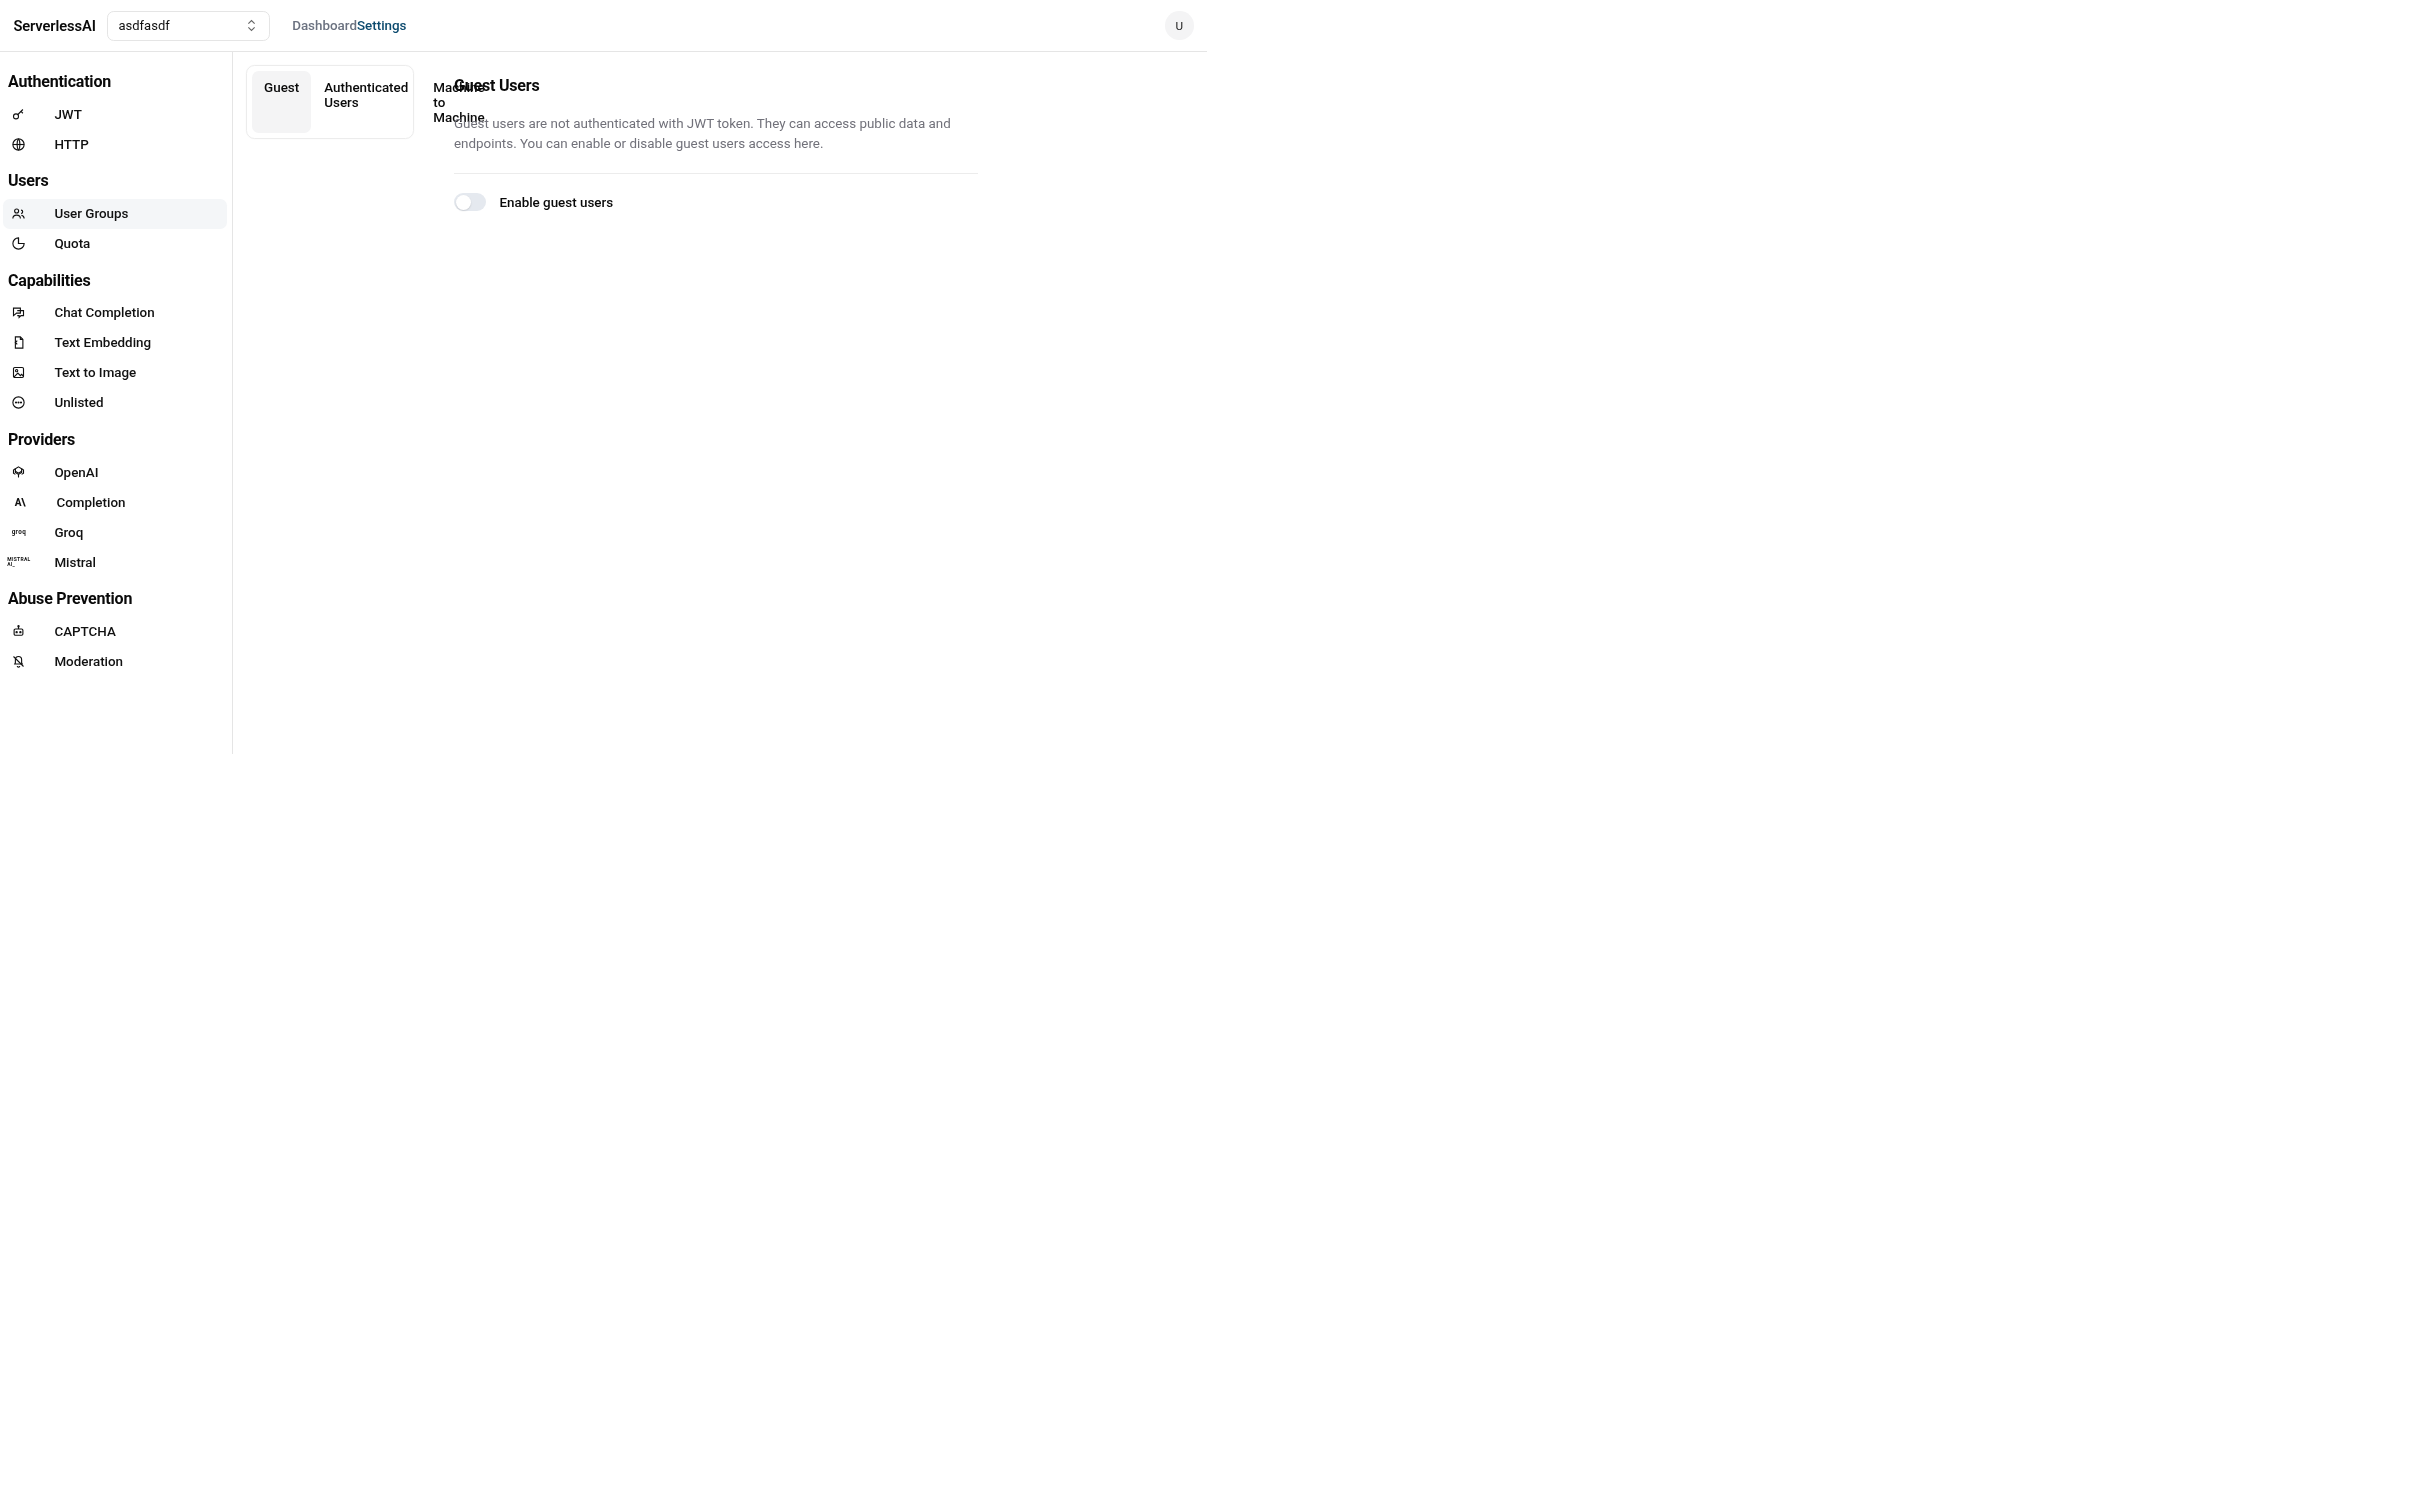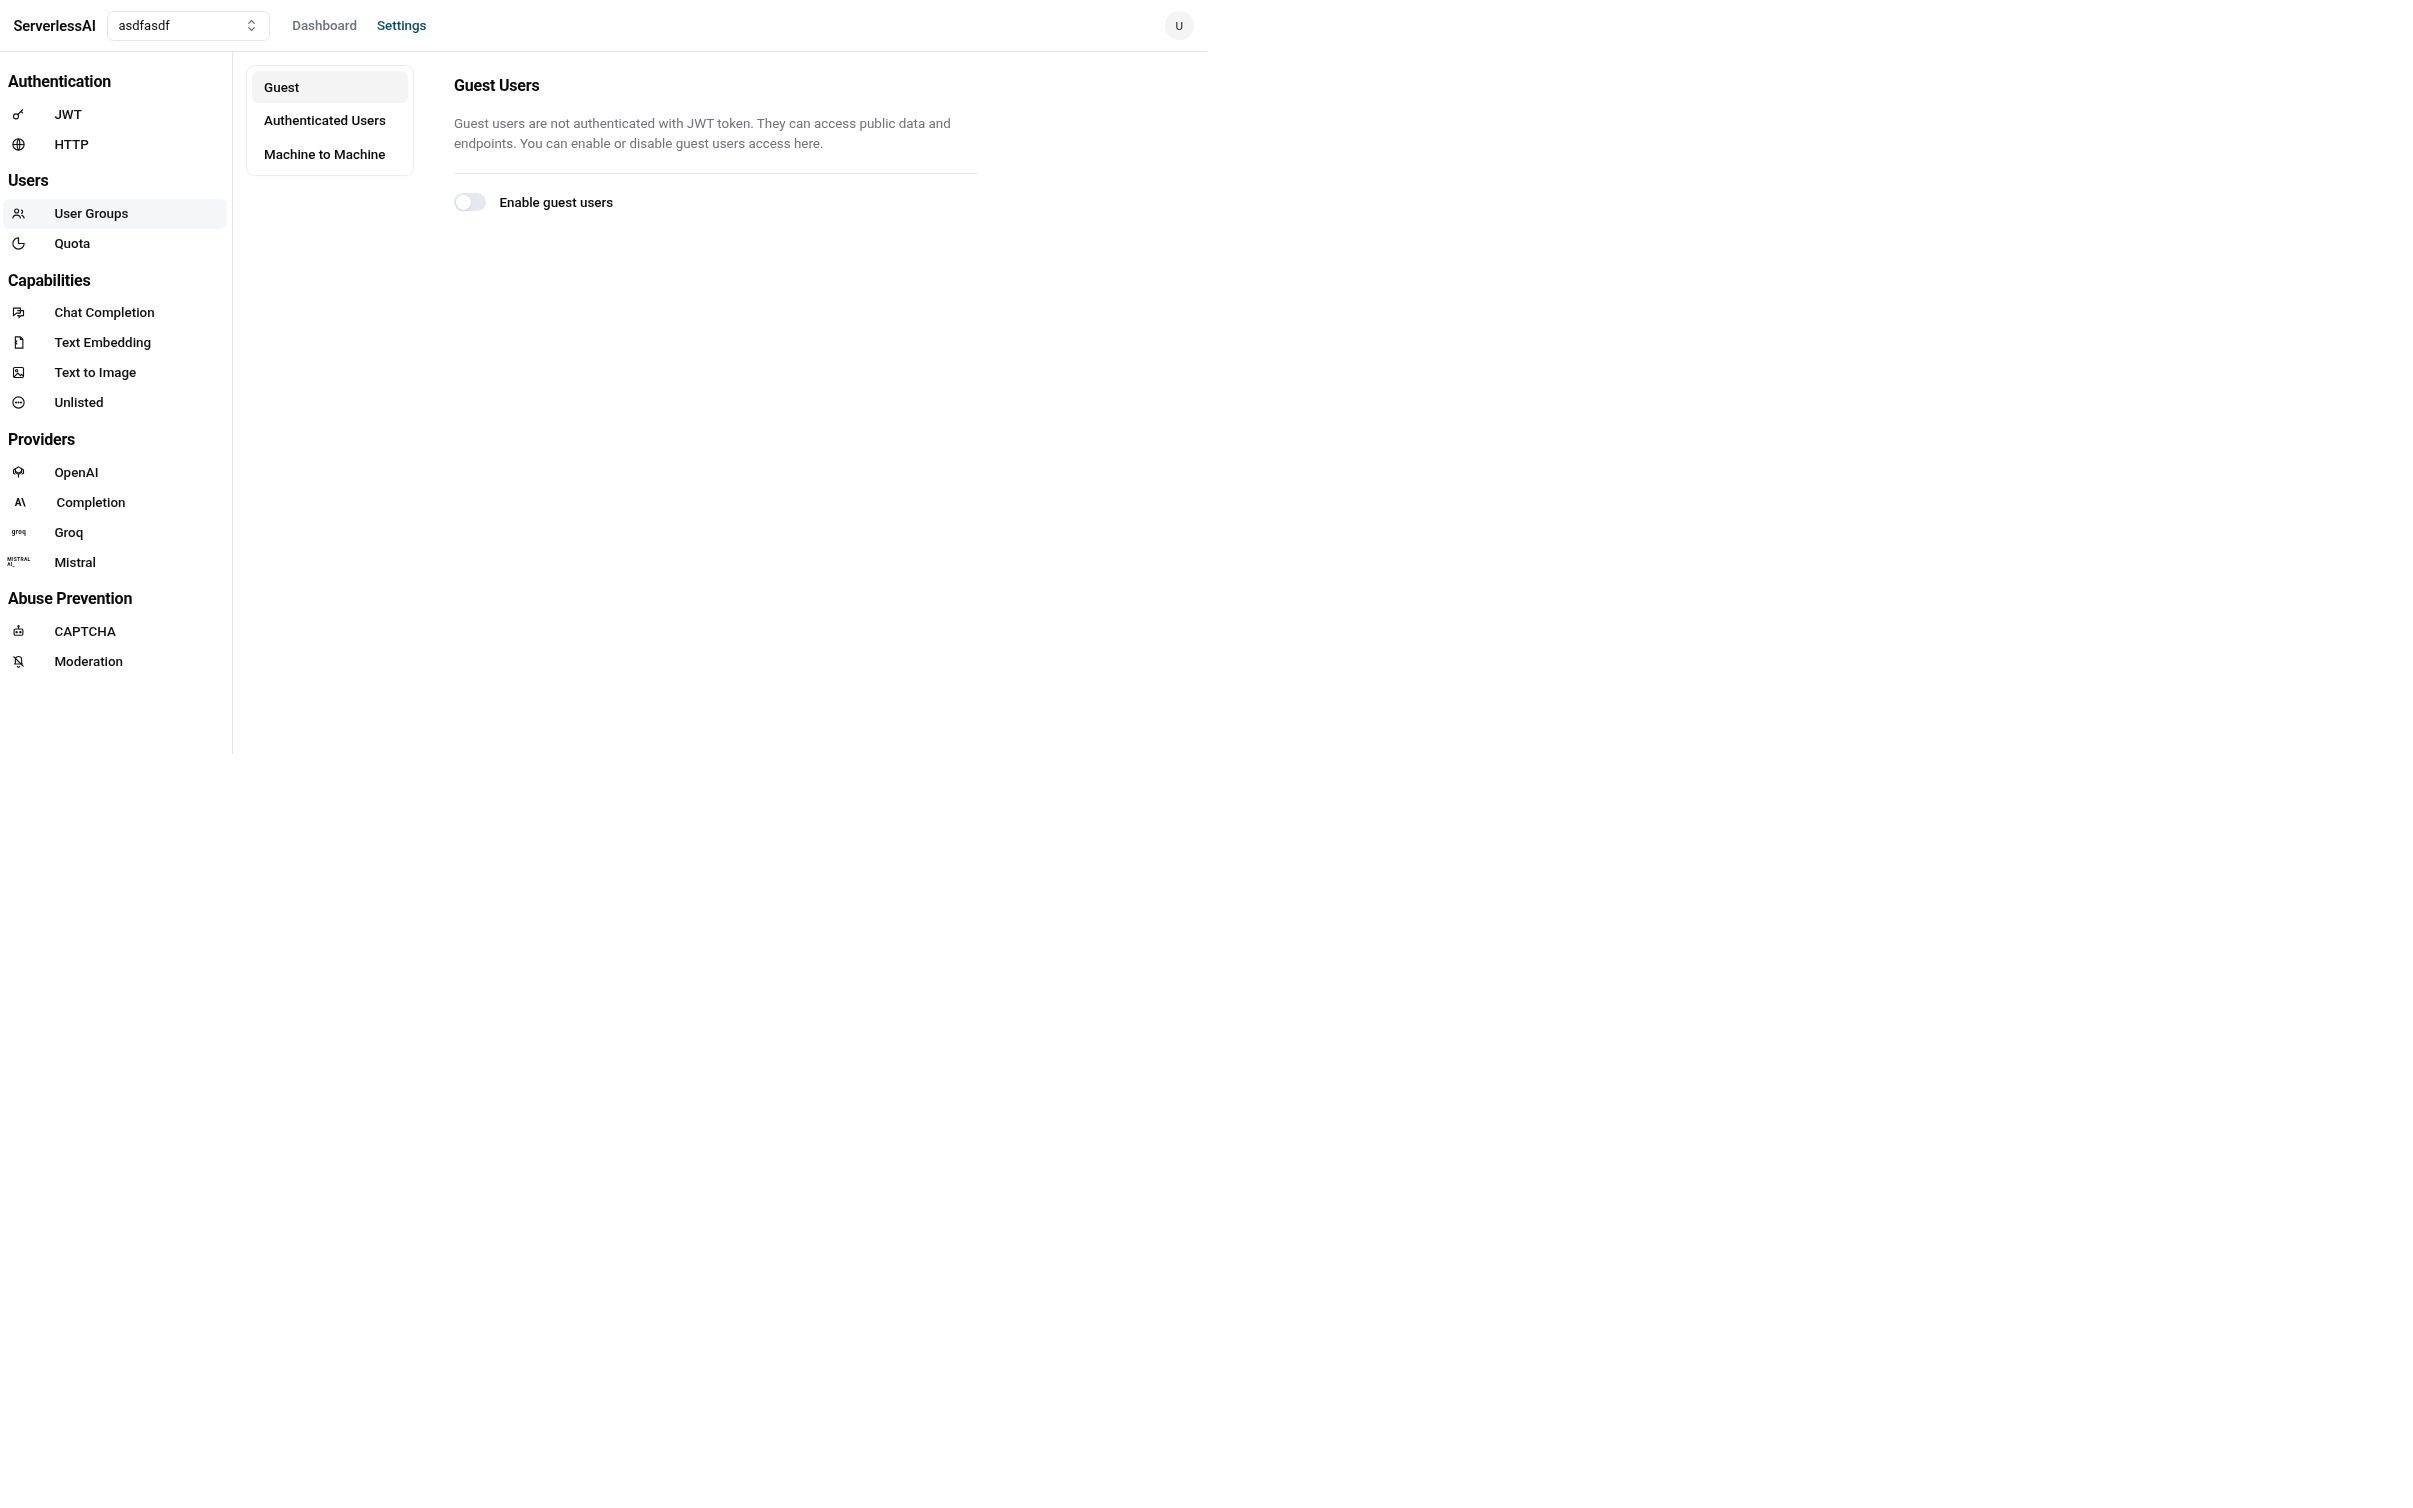--- a/index.html
+++ b/index.html
@@ -21,21 +21,21 @@
     gap: 11.7px;
   }
   .brand { font-weight: 600; font-size: 14.7px; letter-spacing: -0.1px; }
   .project-select {
     display: flex; align-items: center; justify-content: space-between;
     border: 0.8px solid #e5e5e5; border-radius: 6.7px;
     height: 30px; min-width: 163px; padding: 0 10px; cursor: pointer;
     font-size: 13px; color: #111;
   }
   .project-select .chevrons { color: #666; }
-  .nav { display: flex; gap: 20px; margin-left: 10px; align-items: center; }
+  .nav { display: flex; margin-left: 10px; align-items: center; }
   .nav-item { font-size: 13.4px; font-weight: 500; color: #0c4a6e; cursor: pointer; }
   .nav-item.muted { color: #6b7280; }
   .avatar {
     margin-left: auto; width: 28.5px; height: 28.5px; border-radius: 50%;
     background: #f4f4f5; display: flex; align-items: center; justify-content: center;
     font-size: 11.7px; color: #222; cursor: pointer;
   }
   
   .layout { display: flex; height: calc(100% - 52px); }
   .sidebar {
@@ -54,21 +54,21 @@
   .side-item.active { background: #f4f6f8; }
   .icon-slot { width: 15px; height: 15px; display: inline-flex; align-items: center; justify-content: center; color:#111; }
   .icon-slot svg { width: 15px; height: 15px; stroke: currentColor; fill: none; stroke-width: 1.8; }
   .tiny-text { font-size: 6.3px; font-weight: 700; letter-spacing: 0.4px; line-height: 1; }
   .tiny-text2 { font-size: 5px; font-weight: 700; letter-spacing: 0.3px; line-height: 1; }
   
   .middle {
     width: 181px; padding: 13.4px 0 13.4px 13.4px;
   }
   .tabs-card {
-    border: 0.8px solid #ececec; border-radius: 8.4px; padding: 5px; display: flex; flex-direction: column; gap: 1.7px;
+    border: 0.8px solid #ececec; border-radius: 8.4px; padding: 5px; display: flex; gap: 1.7px;
     box-shadow: 0 0 0 0.8px rgba(0,0,0,0.01);
   }
   .tab-item {
     padding: 8.4px 11.7px; border-radius: 6.7px; font-size: 13.4px; font-weight: 500; cursor: pointer;
   }
   .tab-item.active { background: #f4f4f5; }
   
   .main { flex: 1; padding: 23.5px 39px 23.5px 40px; max-width: 603px; }
   .page-title { font-size: 16px; font-weight: 700; margin-bottom: 19px; letter-spacing: -0.2px; }
   .page-desc { font-size: 13.4px; color: #71717a; line-height: 1.55; }

